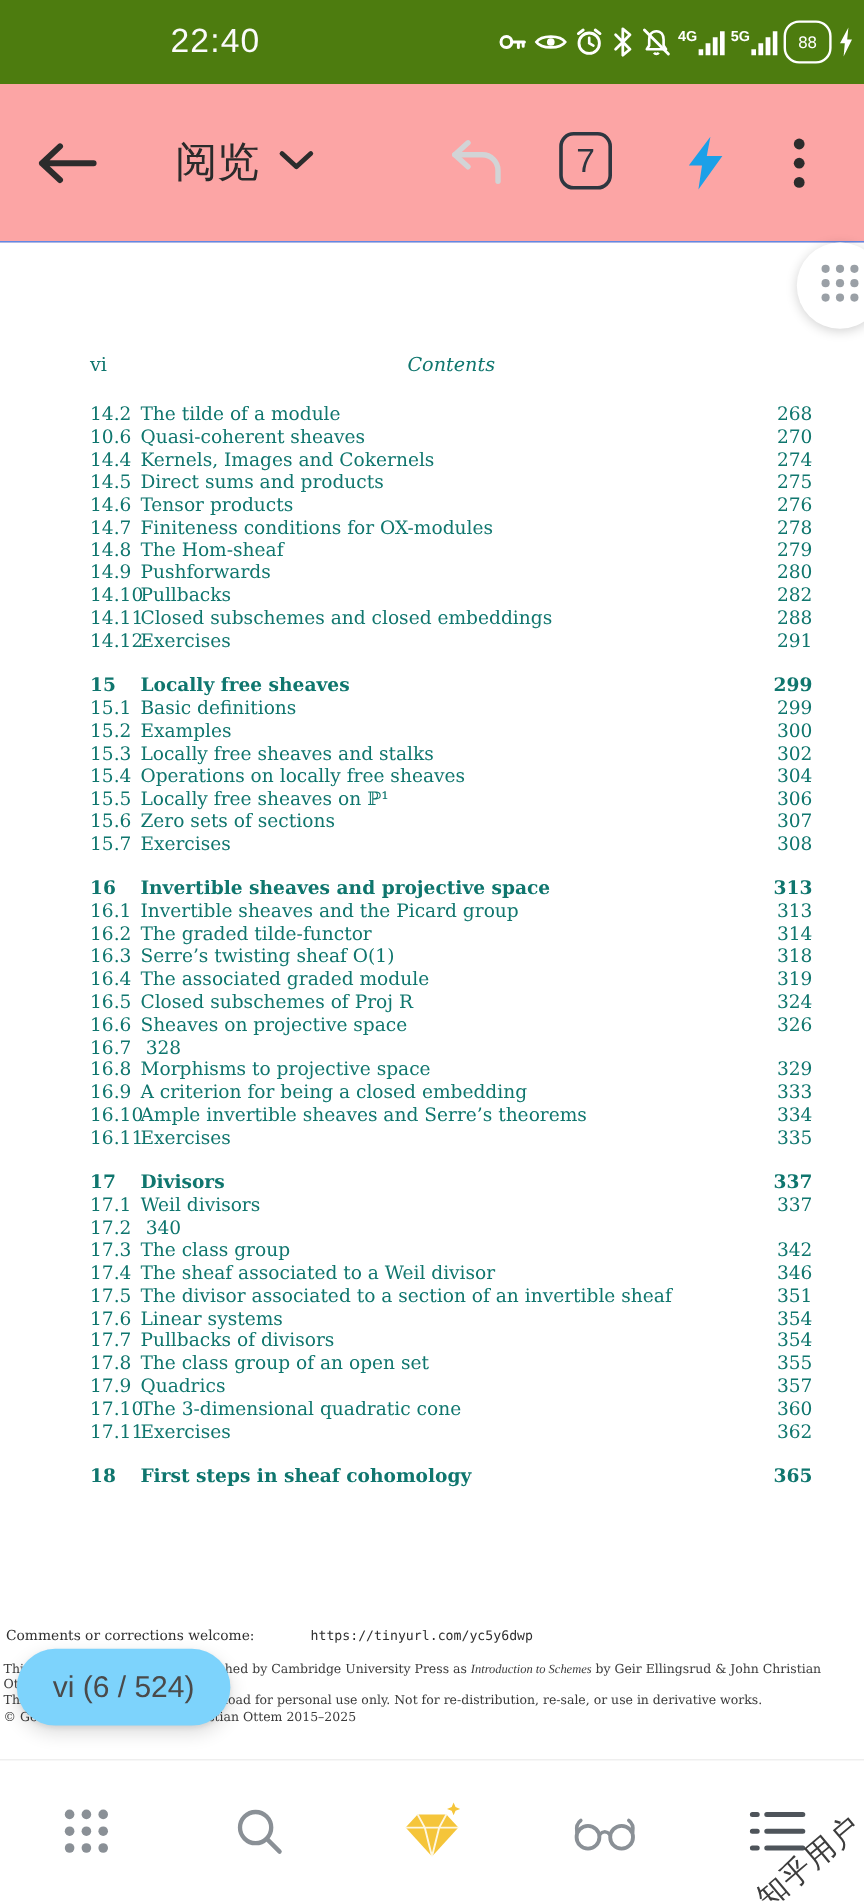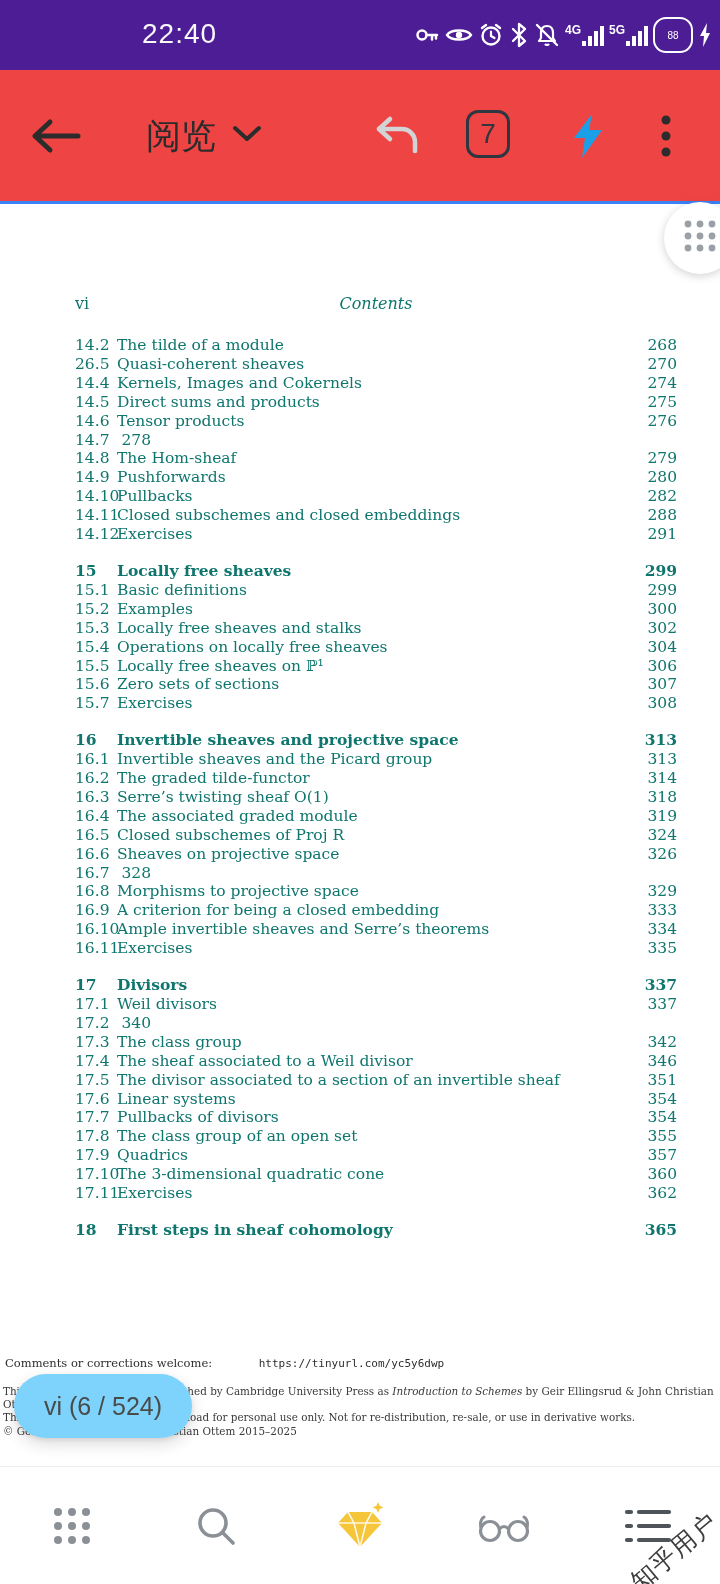--- a/index.html
+++ b/index.html
@@ -1,30 +1,30 @@
 <!DOCTYPE html>
 <html><head>
 <meta charset="utf-8">
 <style>
   html,body{margin:0;padding:0;background:#ffffff;}
   .screen{position:relative;width:720px;height:1584px;overflow:hidden;background:#fff;
           font-family:"Liberation Sans","DejaVu Sans",sans-serif;}
 
   
-  .status-bar{position:absolute;top:0;left:0;right:0;height:70px;background:#4c1d95;}
+  .status-bar{position:absolute;top:0;left:0;right:0;height:70px;background:#4d7c0f;}
   .time{position:absolute;left:142px;top:18px;font-size:28px;color:#fafafa;letter-spacing:1px;}
   .status-icons{position:absolute;right:8px;top:0;height:70px;display:flex;align-items:center;gap:5px;}
   .status-icons svg{display:block;}
   .net{display:flex;align-items:flex-start;color:#fff;}
   .net-label{font-size:12px;line-height:12px;margin:2px 1px 0 0;font-weight:bold;}
   .battery{min-width:40px;height:14px;border:2.5px solid #fff;border-radius:13px;color:#fff;
-           font-size:10px;display:flex;align-items:center;justify-content:center;padding:16px 4px;box-sizing:border-box;}
-
-  
-  .toolbar{position:absolute;top:70px;left:0;right:0;height:131px;background:#ef4444;border-bottom:3px solid #3b82f6;}
+           font-size:14px;display:flex;align-items:center;justify-content:center;padding:16px 4px;box-sizing:border-box;}
+
+  
+  .toolbar{position:absolute;top:70px;left:0;right:0;height:131px;background:#fca5a5;border-bottom:1px solid #3b82f6;}
   .back-btn{position:absolute;left:30px;top:48px;}
   .view-selector{position:absolute;left:146px;top:44px;display:flex;align-items:center;gap:16px;}
   .view-title{font-size:35px;color:#2b2b2b;line-height:44px;}
   .undo-btn{position:absolute;left:374px;top:44px;}
   .page-badge{position:absolute;left:466px;top:40px;width:44px;height:48px;border:3.5px solid #2e3640;
               border-radius:12px;display:flex;align-items:center;justify-content:center;
               font-size:28px;color:#2e3640;box-sizing:border-box;background:transparent;}
   .bolt-btn{position:absolute;left:570px;top:42px;}
   .kebab-btn{position:absolute;left:660px;top:44px;}
 
@@ -46,21 +46,21 @@
   .toc-row.bold{font-weight:700;}
   .toc-row.gap{margin-top:18px;}
 
   
   .comments{position:absolute;left:5px;top:1356px;font-family:"DejaVu Serif","Liberation Serif",serif;
             font-size:11.5px;color:#2f2f2f;}
   .comments .url{font-family:"DejaVu Sans Mono","Liberation Mono",monospace;font-size:11px;padding-left:43px;}
   .copyright{position:absolute;left:3px;top:1385px;width:712px;
              font-family:"DejaVu Serif","Liberation Serif",serif;
              font-size:10.4px;line-height:13.2px;color:#3a3a3a;}
-  .copyright .book{font-style:italic;}
+  .copyright .book{font-style:italic;font-family:Liberation Serif, serif;}
 
   
   .page-pill{position:absolute;left:14px;top:1374px;width:178px;height:64px;background:#7dd3fc;
              border-radius:32px;box-shadow:0 2px 4px rgba(0,0,0,.08),0 6px 16px rgba(0,0,0,.14);
              display:flex;align-items:center;justify-content:center;font-size:25px;color:#4a4a4a;z-index:10;}
 
   
   .bottom-nav{position:absolute;left:0;bottom:0;width:720px;height:117px;background:#fff;
               border-top:1px solid #ececec;display:flex;align-items:center;justify-content:space-around;z-index:8;}
   .nav-item{width:92px;height:80px;display:flex;justify-content:center;align-items:center;}
@@ -191,41 +191,42 @@
       <span class="folio">vi</span>
       <span class="ctitle">Contents</span>
     </div>
     <div>
         <div class="toc-row">
     <span class="num">14.2</span>
     <span class="title">The tilde of a module</span>
     <span class="pg">268</span>
   </div>
         <div class="toc-row">
-    <span class="num">26.5</span>
+    <span class="num">10.6</span>
     <span class="title">Quasi-coherent sheaves</span>
     <span class="pg">270</span>
   </div>
         <div class="toc-row">
     <span class="num">14.4</span>
     <span class="title">Kernels, Images and Cokernels</span>
     <span class="pg">274</span>
   </div>
         <div class="toc-row">
     <span class="num">14.5</span>
     <span class="title">Direct sums and products</span>
     <span class="pg">275</span>
   </div>
         <div class="toc-row">
     <span class="num">14.6</span>
     <span class="title">Tensor products</span>
     <span class="pg">276</span>
   </div>
         <div class="toc-row">
     <span class="num">14.7</span>
+    <span class="title">Finiteness conditions for OX-modules</span>
     <span class="pg">278</span>
   </div>
         <div class="toc-row">
     <span class="num">14.8</span>
     <span class="title">The Hom-sheaf</span>
     <span class="pg">279</span>
   </div>
         <div class="toc-row">
     <span class="num">14.9</span>
     <span class="title">Pushforwards</span>

